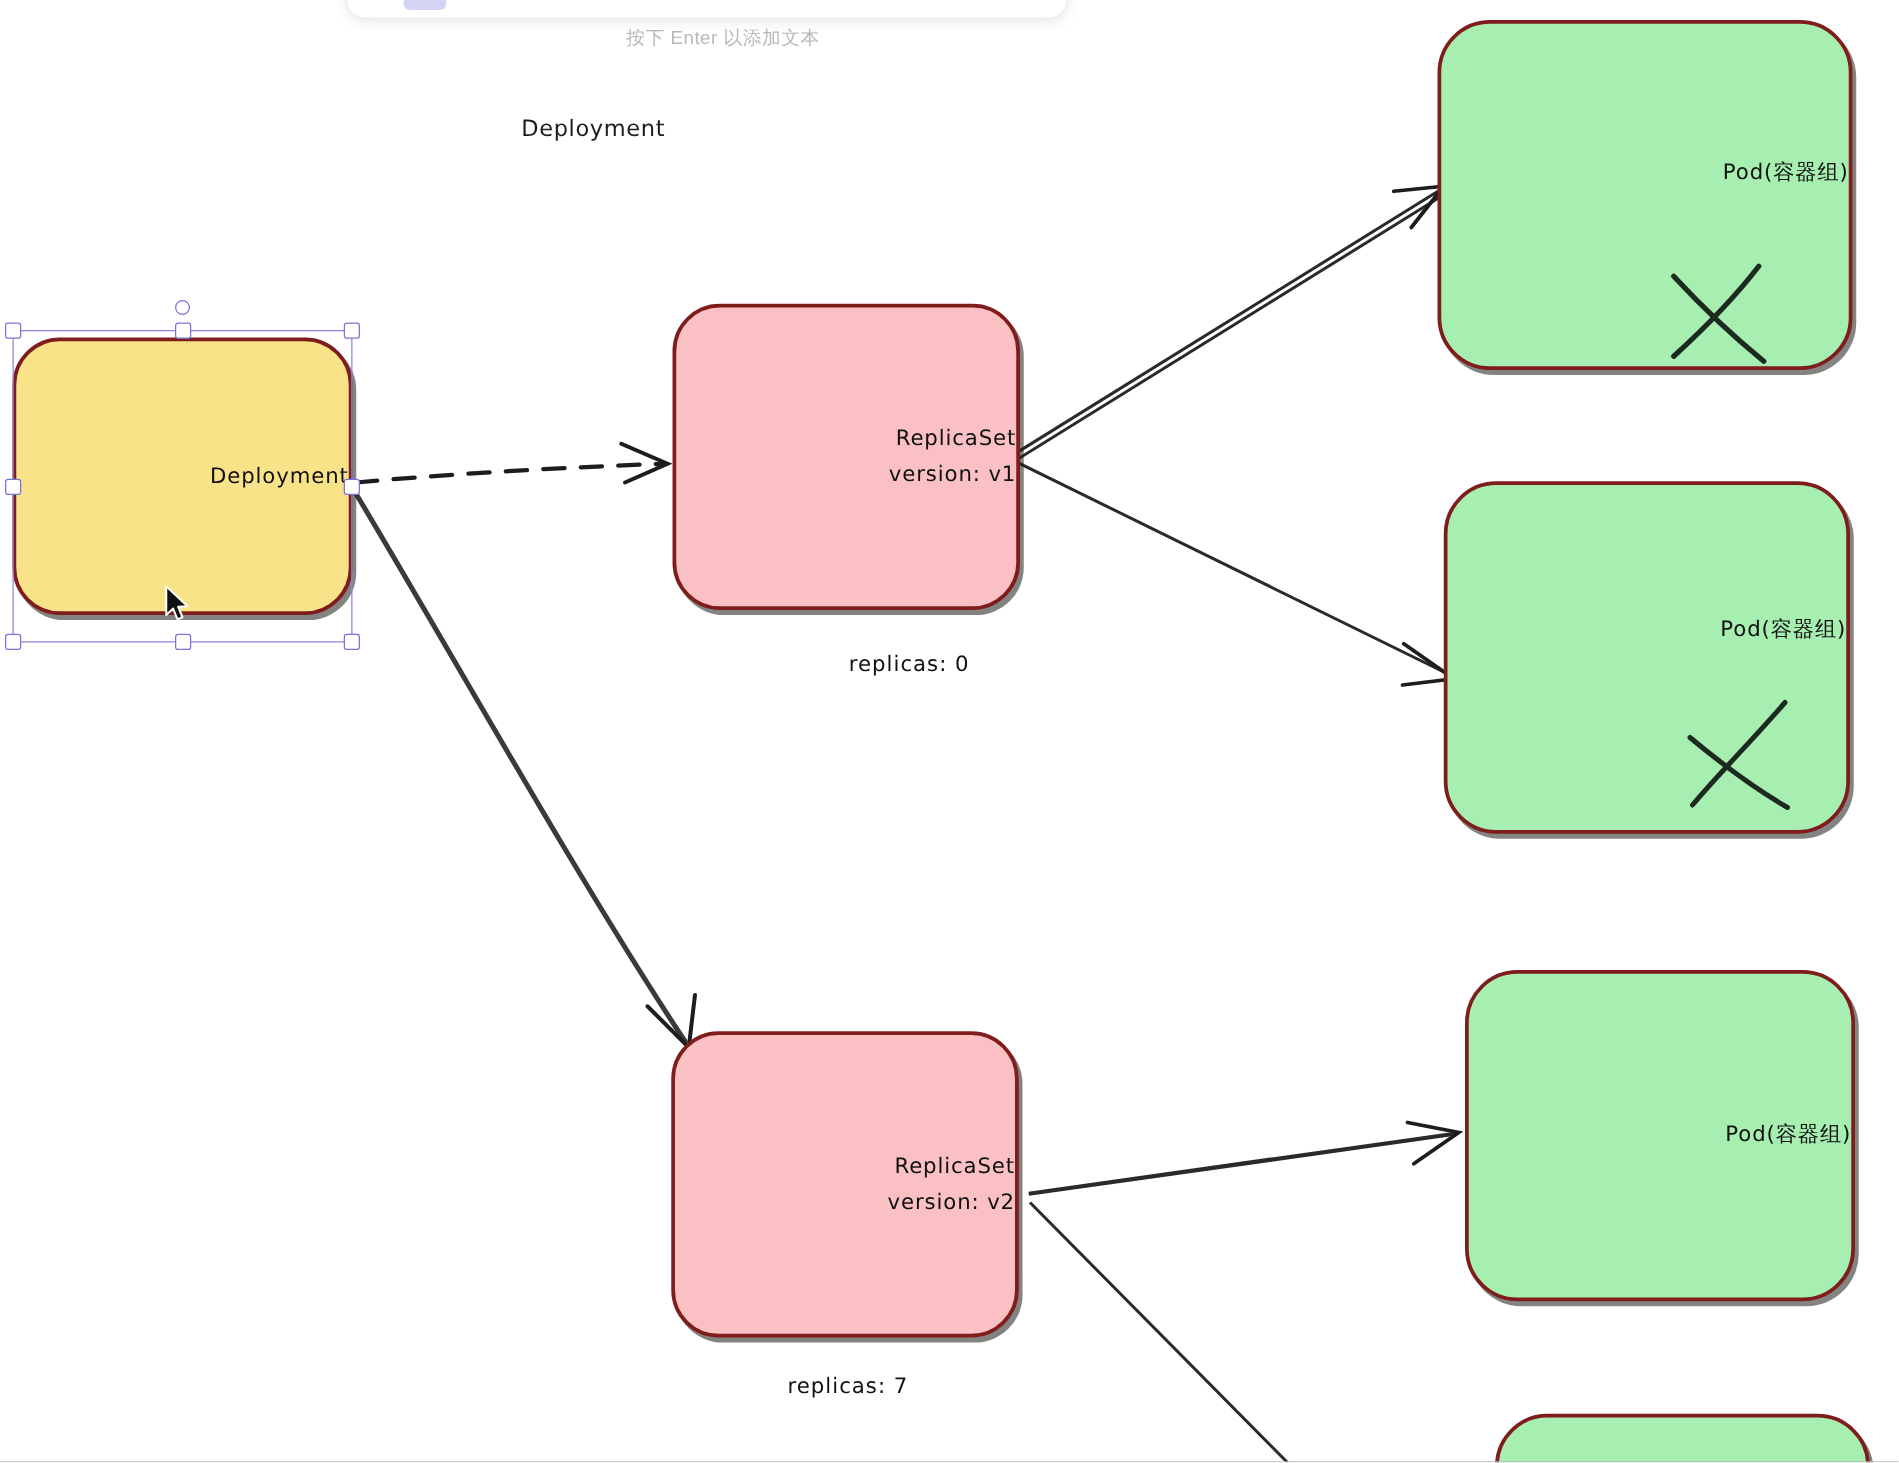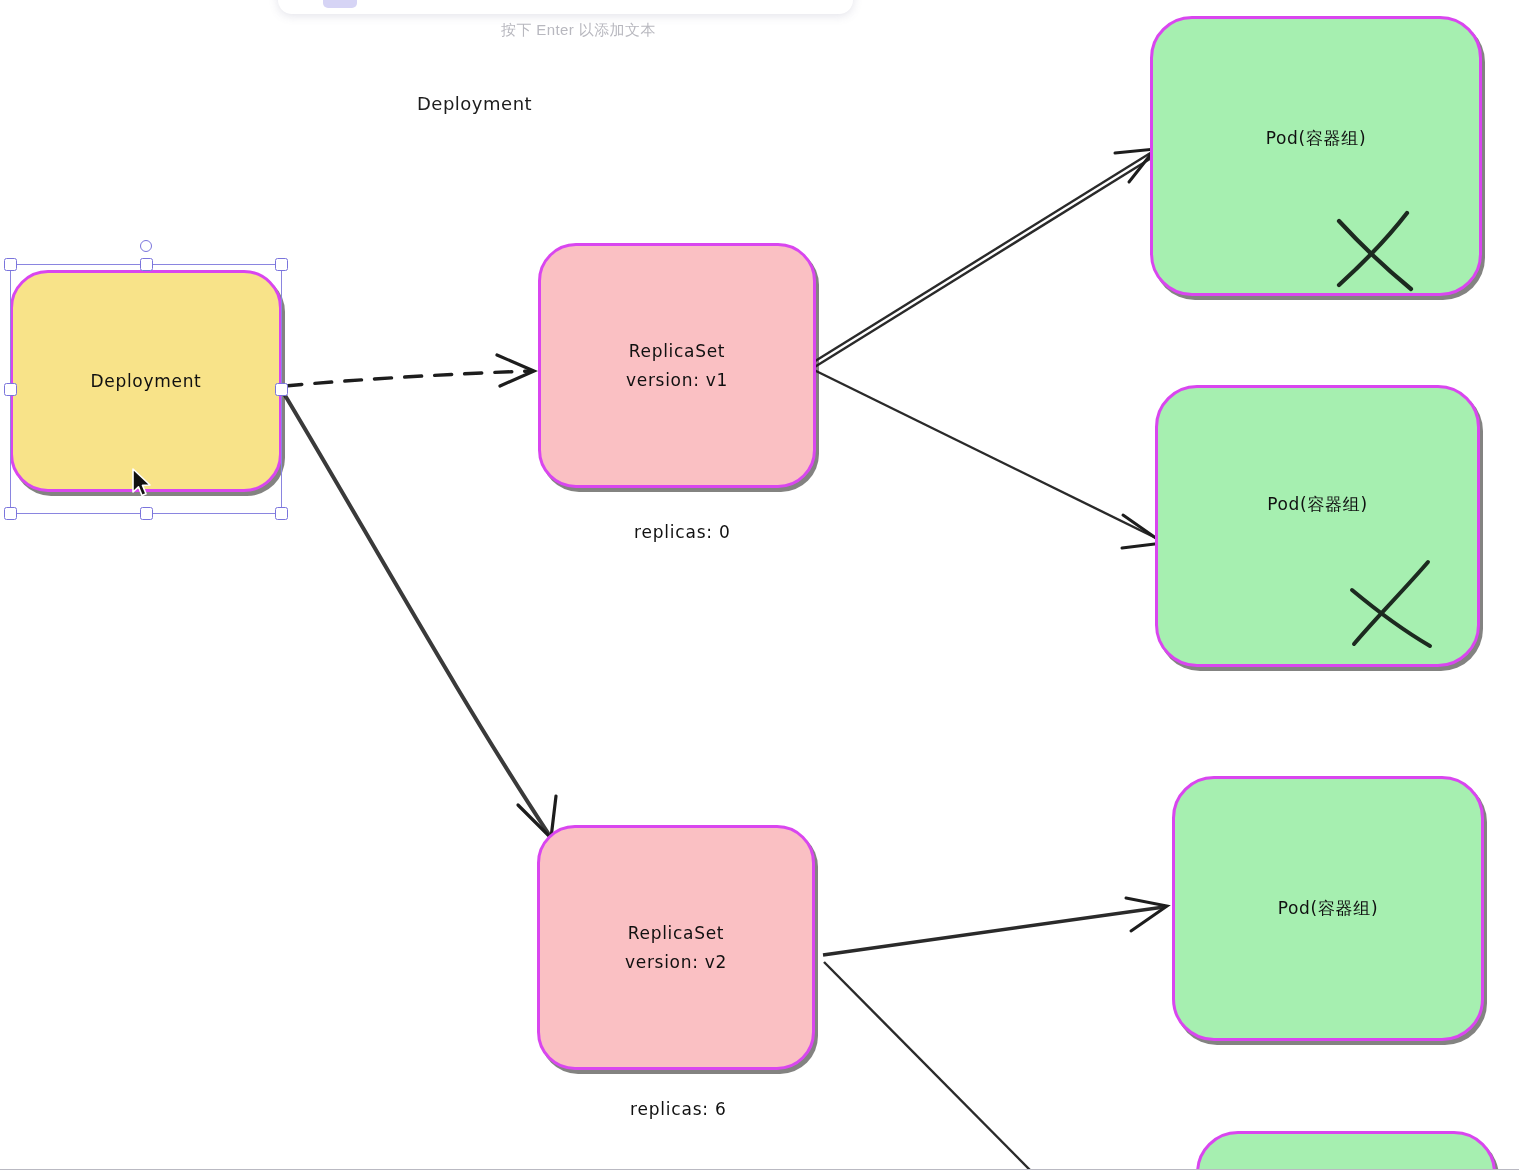--- a/index.html
+++ b/index.html
@@ -61,24 +61,24 @@
     font-size:18px;
     letter-spacing:.5px;
     z-index:6;
   }
 
   
   .node {
     position:absolute;
     display:flex;
     flex-direction:column;
-    align-items:center;
+    align-items:flex-end;
     justify-content:center;
     border-radius:38px;
-    border:3px solid #d946ef;
+    border:3px solid #7f1d1d;
     box-shadow:3px 4px 0 rgba(30,30,25,.55);
     z-index:10;
   }
   .node .lbl {
     font-family:"DejaVu Sans", sans-serif;
     font-size:17px;
     color:#101010;
     letter-spacing:.7px;
     line-height:1.65;
     text-align:center;
@@ -212,27 +212,27 @@
   </svg>
 
   <div class="node" id="node-deployment" style="background:#f8e389;">
     <div class="lbl">Deployment</div>
   </div>
 
   <div class="node" id="node-rs-v1" style="background:#fac0c3;">
     <div class="lbl">ReplicaSet</div>
     <div class="lbl">version: v1</div>
   </div>
-  <div class="caption" style="left:634px; top:522px;">replicas:  0</div>
+  <div class="caption" style="left:679px; top:522px;">replicas:  0</div>
 
   <div class="node" id="node-rs-v2" style="background:#fac0c3;">
     <div class="lbl">ReplicaSet</div>
     <div class="lbl">version: v2</div>
   </div>
-  <div class="caption" style="left:630px; top:1099px;">replicas:  6</div>
+  <div class="caption" style="left:630px; top:1099px;">replicas:  7</div>
 
   <div class="node" id="node-pod-1" style="background:#a6efb0;">
     <div class="lbl" style="transform:translateY(-18px);">Pod(容器组)</div>
     <svg style="position:absolute; left:180px; top:190px; width:86px; height:84px;" viewBox="0 0 86 84" xmlns="http://www.w3.org/2000/svg">
       <path d="M6,12 C30,38 56,62 78,80" fill="none" stroke="#1d2a20" stroke-width="4.2" stroke-linecap="round"></path>
       <path d="M74,4 C54,30 28,56 6,76" fill="none" stroke="#1d2a20" stroke-width="4.2" stroke-linecap="round"></path>
     </svg>
   </div>
 
   <div class="node" id="node-pod-2" style="background:#a6efb0;">

